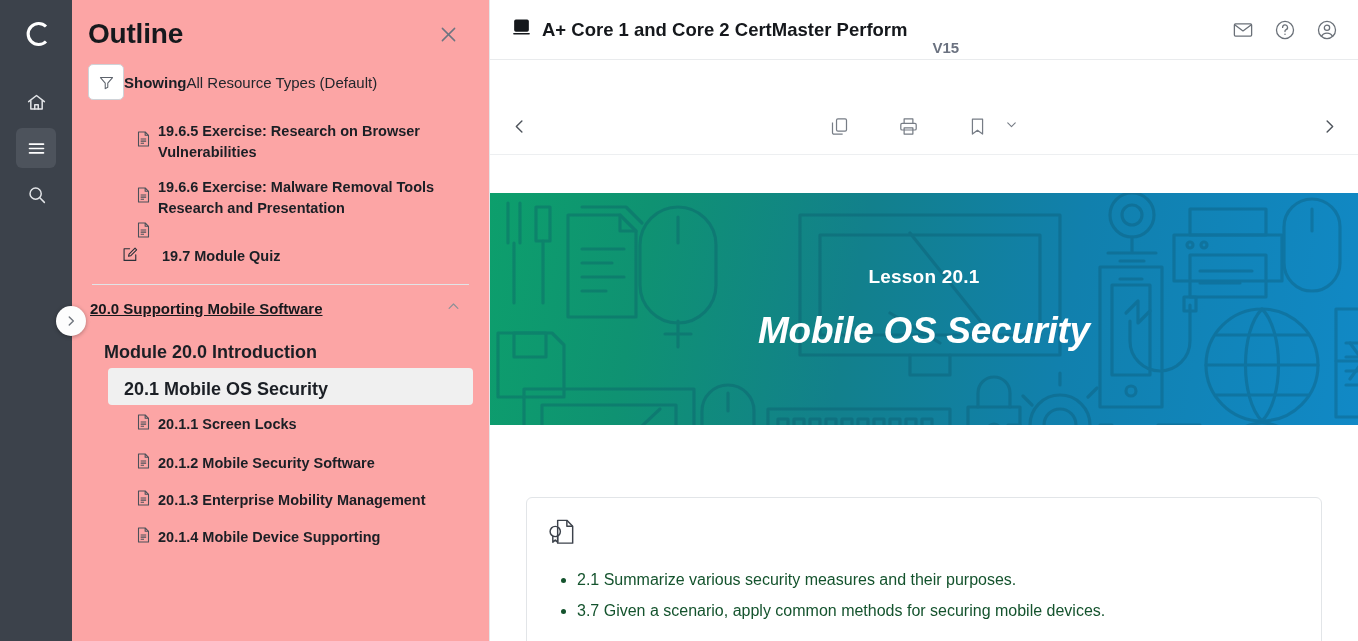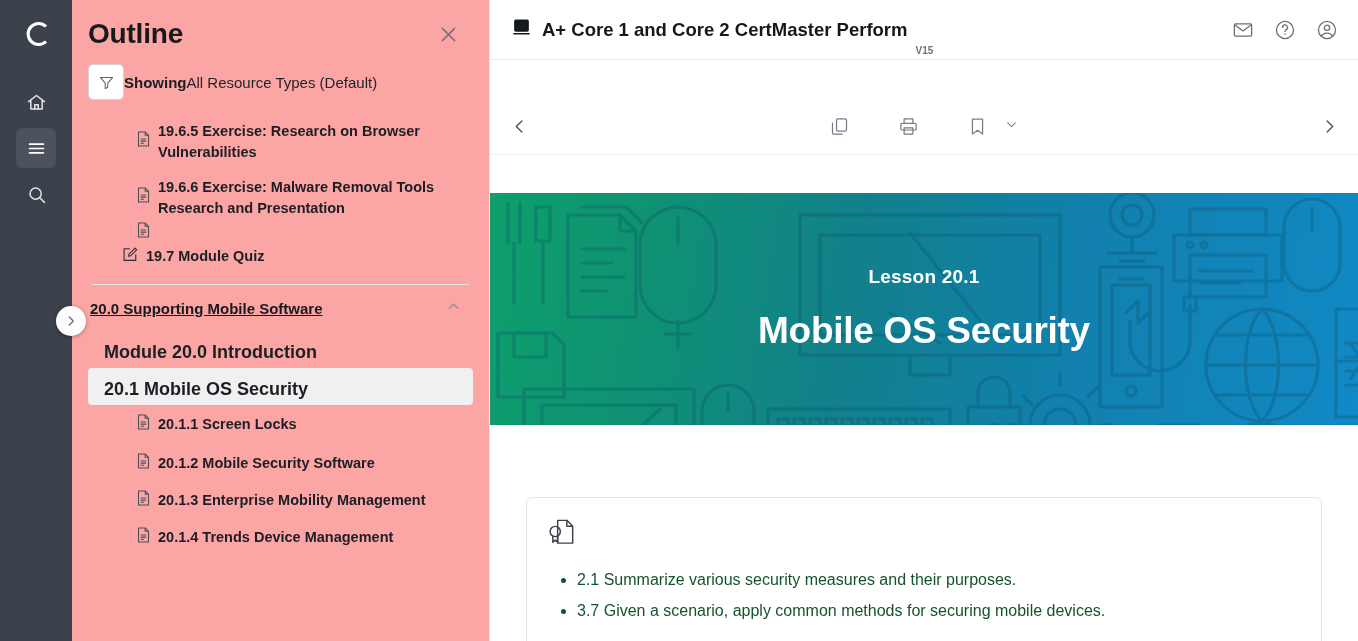--- a/index.html
+++ b/index.html
@@ -96,37 +96,37 @@
   .leaf .doc-ico { position: absolute; left: 48px; top: 50%; transform: translateY(-50%); }
   .leaf-text { display: block; }
 
   .quiz-item {
     display: flex; align-items: center; gap: 9px;
     padding: 8px 8px 8px 34px;
     font-size: 14.5px; font-weight: bold; color: #1b1f25;
     cursor: pointer; position: relative; border-radius: 4px;
   }
   .quiz-item .quiz-ico { position: absolute; left: 34px; top: 50%; transform: translateY(-50%); }
-  .quiz-item .quiz-label { margin-left: 24px; }
+  .quiz-item .quiz-label { margin-left: 40px; }
 
   .divider { height: 1px; background: #e1e4e7; margin: 12px 4px 0 4px; }
 
   .module-head {
     display: flex; align-items: center; justify-content: space-between;
     padding: 14px 12px 14px 2px;
     font-size: 15px; font-weight: bold; color: #16191d;
     cursor: pointer;
     text-decoration: underline;
   }
   .module-child {
     padding: 11px 8px 5px 16px;
     font-size: 18px; font-weight: bold; color: #1b1f25;
     cursor: pointer; border-radius: 4px;
   }
-  .module-child.selected { background: #f0f0f0; }
+  .module-child.selected { background: #f0f0f0; margin-left: 20px; }
 
   
   .outline-sb-track {
     position: absolute; right: 2px; top: 0; width: 8px; height: 100%;
     background: transparent;
   }
 
   
   .main { flex: 1; display: flex; flex-direction: column; background: #fff; min-width: 0; gap: 38px; }
   .main-header {
@@ -134,22 +134,22 @@
     display: flex; align-items: center;
     padding: 0 20px 0 22px;
     border-bottom: 1px solid #e9ebed;
     background: #fff;
   }
   .course-title {
     font-size: 18.5px; font-weight: bold; color: #15181c;
     margin-left: 11px; white-space: nowrap;
   }
   .course-version {
-    font-size: 10px; font-weight: bold; color: #6b7280;
-    margin-left: 8px; align-self: flex-end; padding-bottom: 3px;
+    font-size: 15px; font-weight: bold; color: #6b7280;
+    margin-left: 25px; align-self: flex-end; padding-bottom: 3px;
   }
   .header-spacer { flex: 1; }
   .header-icons { display: flex; align-items: center; gap: 20px; color: #6a7078; }
   .hicon { cursor: pointer; display: flex; }
 
   .toolbar {
     height: 57px; flex: 0 0 57px;
     display: flex; align-items: center;
     border-bottom: 1px solid #edeff1;
     background: #fff;
@@ -168,21 +168,21 @@
     display: flex; flex-direction: column; align-items: center; justify-content: center;
   }
   .hero-pattern { position: absolute; inset: 0; opacity: 0.30; }
   .hero-lesson {
     position: relative; z-index: 2;
     color: #ffffff; font-size: 19px; font-weight: bold;
     margin-bottom: 22px; letter-spacing: 0.2px;
   }
   .hero-name {
     position: relative; z-index: 2;
-    color: #ffffff; font-size: 37px; font-weight: bold; letter-spacing: -0.3px;
+    color: #ffffff; font-size: 37px; font-weight: bold; letter-spacing: -0.3px; font-style: italic;
   }
 
   .body-pad { padding: 72px 36px 0 36px; }
 
   .objective-card {
     border: 1px solid #e2e5e8; border-radius: 6px;
     padding: 18px 22px 22px 20px;
     background: #fff;
   }
   .obj-head { display: flex; align-items: center; gap: 12px; }
@@ -378,21 +378,21 @@
         <div class="leaf" style="padding-top:9px;padding-bottom:9px;">
           <span class="doc-ico">
             <svg width="15" height="17" viewBox="0 0 18 20" fill="none" stroke="#4a5059" stroke-width="1.3" stroke-linejoin="round">
               <path d="M3 1.6h8l4 4v12.8H3z"></path>
                 <path d="M11 1.6v4h4"></path>
               <path d="M5.6 10h6.6"></path>
                 <path d="M5.6 12.6h6.6"></path>
                 <path d="M5.6 15.1h4"></path>
             </svg>
           </span>
-          <span class="leaf-text">20.1.4 Trends Device Management</span>
+          <span class="leaf-text">20.1.4 Mobile Device Supporting</span>
         </div>
 
       </div>
       <div class="outline-sb-track"></div>
 
     </div>
   </div>
 
   <div class="main">
 

